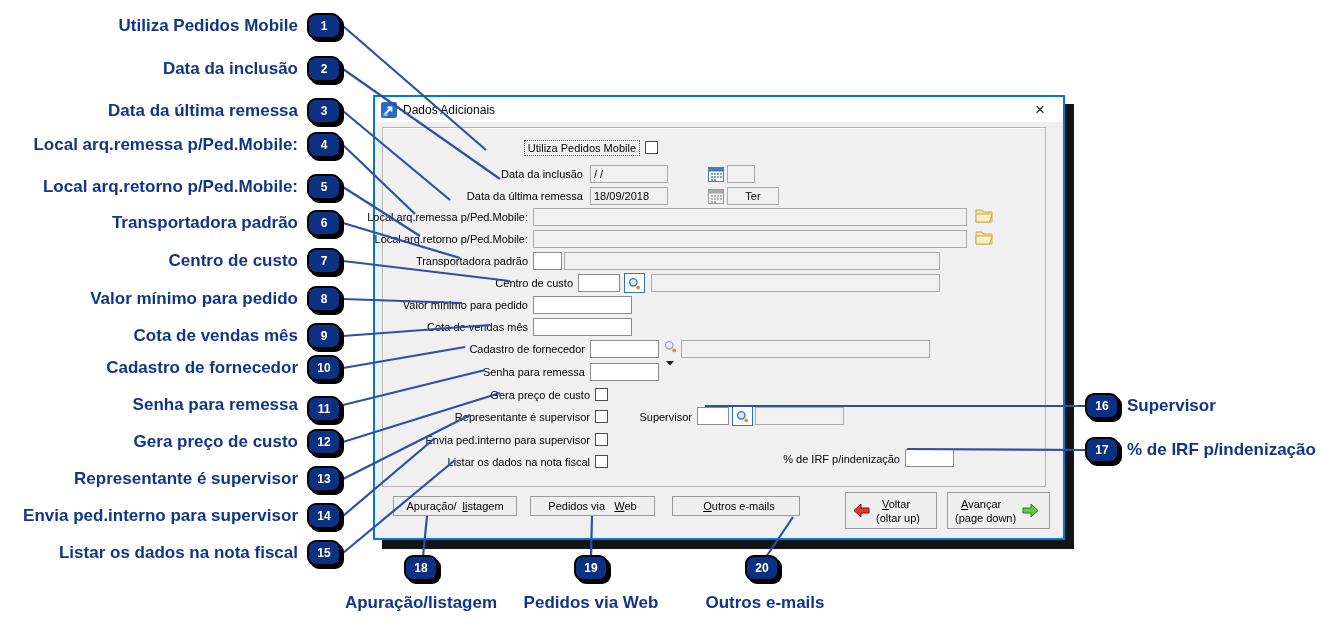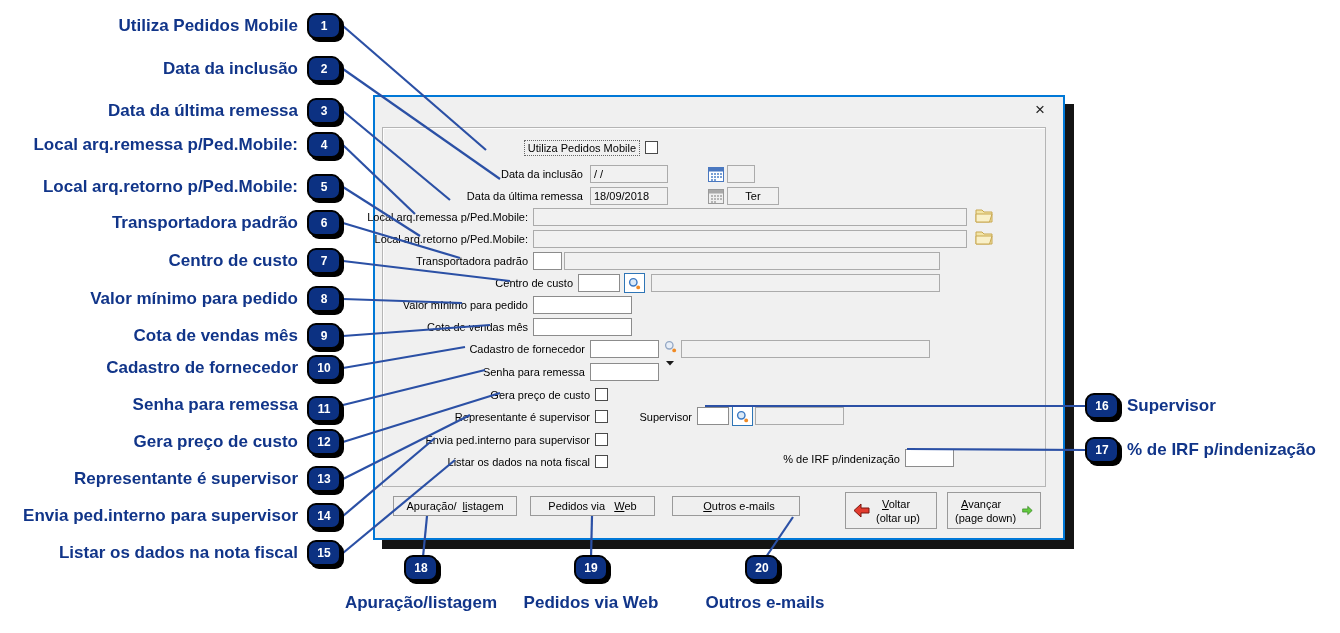--- a/index.html
+++ b/index.html
@@ -148,20 +148,28 @@
 
   <div class="badge" style="left:404px; top:555px">18</div>
   <div class="badge" style="left:574px; top:555px">19</div>
   <div class="badge" style="left:745px; top:555px">20</div>
   <div class="clabel bottomside" style="left:421px; top:590px">Apuração/listagem</div>
   <div class="clabel bottomside" style="left:591px; top:590px">Pedidos via Web</div>
   <div class="clabel bottomside" style="left:765px; top:590px">Outros e-mails</div>
 
   <div class="dialog">
 
+    <div class="titlebar">
+      <svg class="ticon" viewBox="0 0 16 16">
+        <rect width="16" height="16" rx="2" fill="#2a6bc4"></rect>
+        <path d="M4 12 L10.5 5.5 M6.5 5.5 h4 v4" stroke="#fff" stroke-width="1.8" fill="none"></path>
+        <rect x="2.5" y="11.5" width="4" height="2.5" fill="#9db9df"></rect>
+      </svg>
+      <span class="ttext">Dados Adicionais</span>
+    </div>
     <div class="closebtn">×</div>
 
     <div class="groupbox"></div>
 
     <div class="flabel focusbox" style="top:43px; right:423px">Utiliza Pedidos Mobile</div>
     <div class="cb" style="left:270px; top:44px"></div>
 
     <div class="flabel" style="top:71px; right:480px">Data da inclusão</div>
     <div class="gin" style="left:215px; top:68px; width:78px">/ /</div>
     <div class="iconbtn" style="left:333px; top:69px">
@@ -297,21 +305,21 @@
 
     <div class="navbtn" style="left:470px; top:395px; width:92px">
       <svg width="17" height="15" viewBox="0 0 17 15">
         <path d="M8 1 L1 7.5 L8 14 L8 10 L16 10 L16 5 L8 5 Z" fill="#e23b2e" stroke="#7a170e"></path>
       </svg>
       <div class="txt">
         <div><span class="u">V</span><span>oltar</span></div>
         <div>(oltar up)</div>
       </div>
     </div>
-    <div class="navbtn" style="left:572px; top:395px; width:94px">
+    <div class="navbtn" style="left:572px; top:395px; width:103px">
       <div class="txt">
         <div><span class="u">A</span><span>vançar</span></div>
         <div>(page down)</div>
       </div>
       <svg width="17" height="15" viewBox="0 0 17 15">
         <path d="M9 1 L16 7.5 L9 14 L9 10 L1 10 L1 5 L9 5 Z" fill="#63ca3f" stroke="#2c7a1a"></path>
       </svg>
     </div>
 
   </div>

